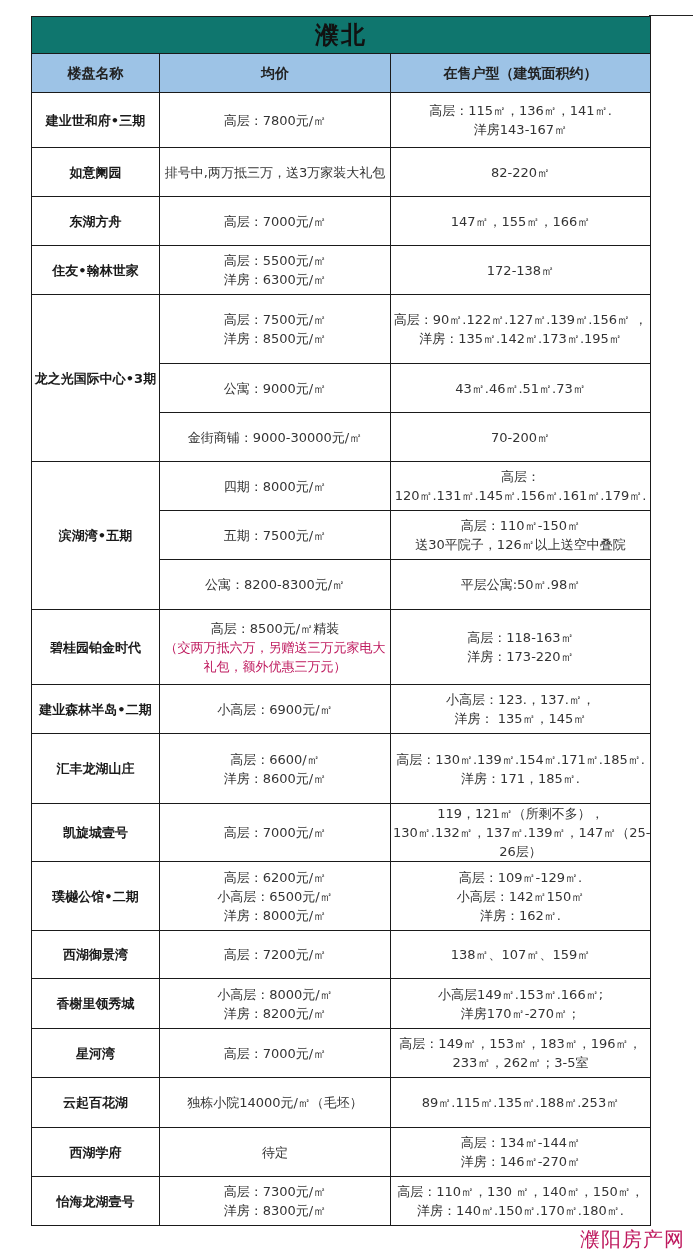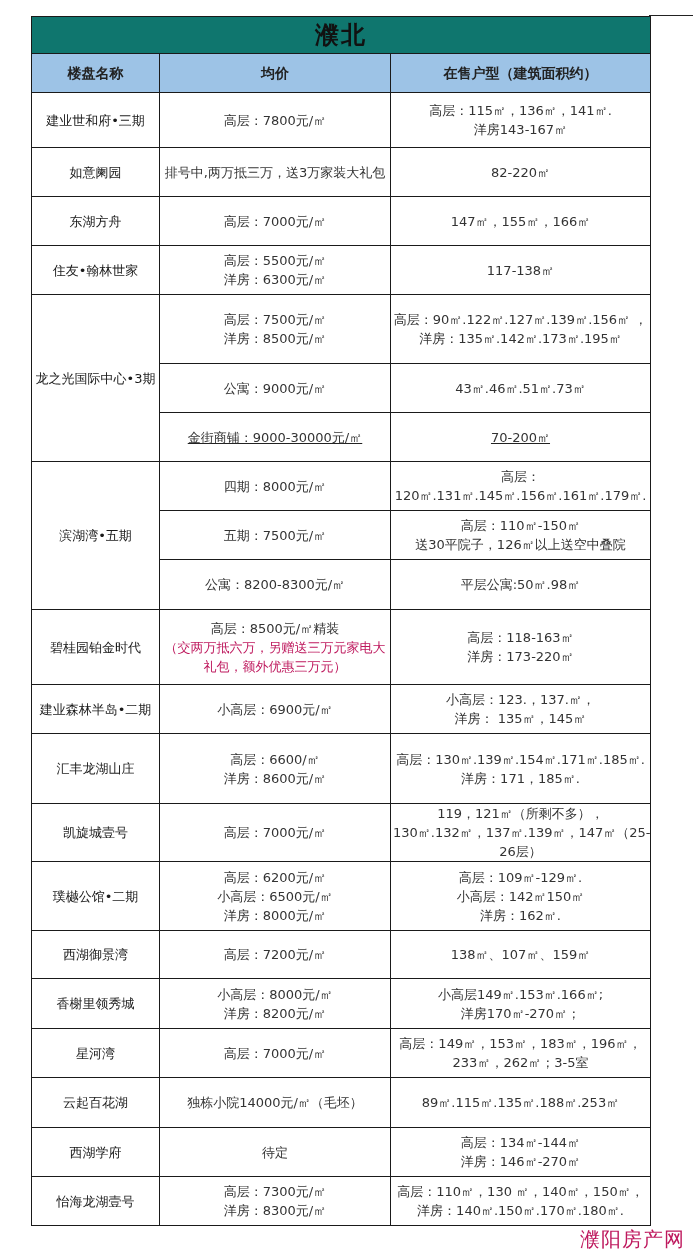--- a/index.html
+++ b/index.html
@@ -3,21 +3,21 @@
 <meta charset="utf-8">
 <style>
   html, body { margin: 0; padding: 0; background: #ffffff; }
   body { width: 693px; height: 1260px; position: relative; overflow: hidden;
          font-family: "DejaVu Sans", "Liberation Sans", sans-serif; color: #222; }
   .topline { position: absolute; left: 649px; top: 15px; width: 44px; height: 1px; background: #222; }
   table.main { position: absolute; left: 31px; top: 16px; border-collapse: collapse; table-layout: fixed; width: 619px; }
   table.main td, table.main th { border: 1px solid #1a1a1a; text-align: center; vertical-align: middle; padding: 0 2px; line-height: 19px; }
   .title-cell { background: #0f766e; height: 36px; font-size: 24px; font-weight: bold; letter-spacing: 2px; color: #111; border-bottom: 1px solid #1a1a1a; }
   .hdr th { background: #9dc3e6; height: 38px; font-size: 14px; font-weight: bold; color: #222; font-family: Liberation Serif, serif; }
-  td.name { font-weight: normal; font-size: 13px; color: #1a1a1a; }
+  td.name { font-weight: bold; font-size: 13px; color: #1a1a1a; }
   td.price, td.area { font-size: 13px; color: #333; }
   .line { display: block; white-space: nowrap; }
   .note { color: #be185d; }
   .watermark { position: absolute; right: 8px; top: 1226px; font-size: 20px; color: #be185d; letter-spacing: 1px; }
 </style>
 </head>
 <body>
 
 <div class="topline"></div>
 
@@ -66,21 +66,21 @@
           <span class="line">147㎡，155㎡，166㎡</span>
         </td>
       </tr>
       <tr style="height: 49px; margin-top: 26px;">
         <td class="name" rowspan="1">住友•翰林世家</td>
         <td class="price">
           <span class="line">高层：5500元/㎡</span>
           <span class="line">洋房：6300元/㎡</span>
         </td>
         <td class="area">
-          <span class="line">117-138㎡</span>
+          <span class="line">172-138㎡</span>
         </td>
       </tr>
       <tr style="height: 69px;">
         <td class="name" rowspan="3">龙之光国际中心•3期</td>
         <td class="price">
           <span class="line">高层：7500元/㎡</span>
           <span class="line">洋房：8500元/㎡</span>
         </td>
         <td class="area">
           <span class="line">高层：90㎡.122㎡.127㎡.139㎡.156㎡ ，</span>
@@ -88,21 +88,21 @@
         </td>
       </tr>
       <tr style="height: 49px;">
         <td class="price">
           <span class="line">公寓：9000元/㎡</span>
         </td>
         <td class="area">
           <span class="line">43㎡.46㎡.51㎡.73㎡</span>
         </td>
       </tr>
-      <tr style="height: 49px; text-decoration: underline;">
+      <tr style="height: 49px;">
         <td class="price">
           <span class="line">金街商铺：9000-30000元/㎡</span>
         </td>
         <td class="area">
           <span class="line">70-200㎡</span>
         </td>
       </tr>
       <tr style="height: 49px;">
         <td class="name" rowspan="3">滨湖湾•五期</td>
         <td class="price">

